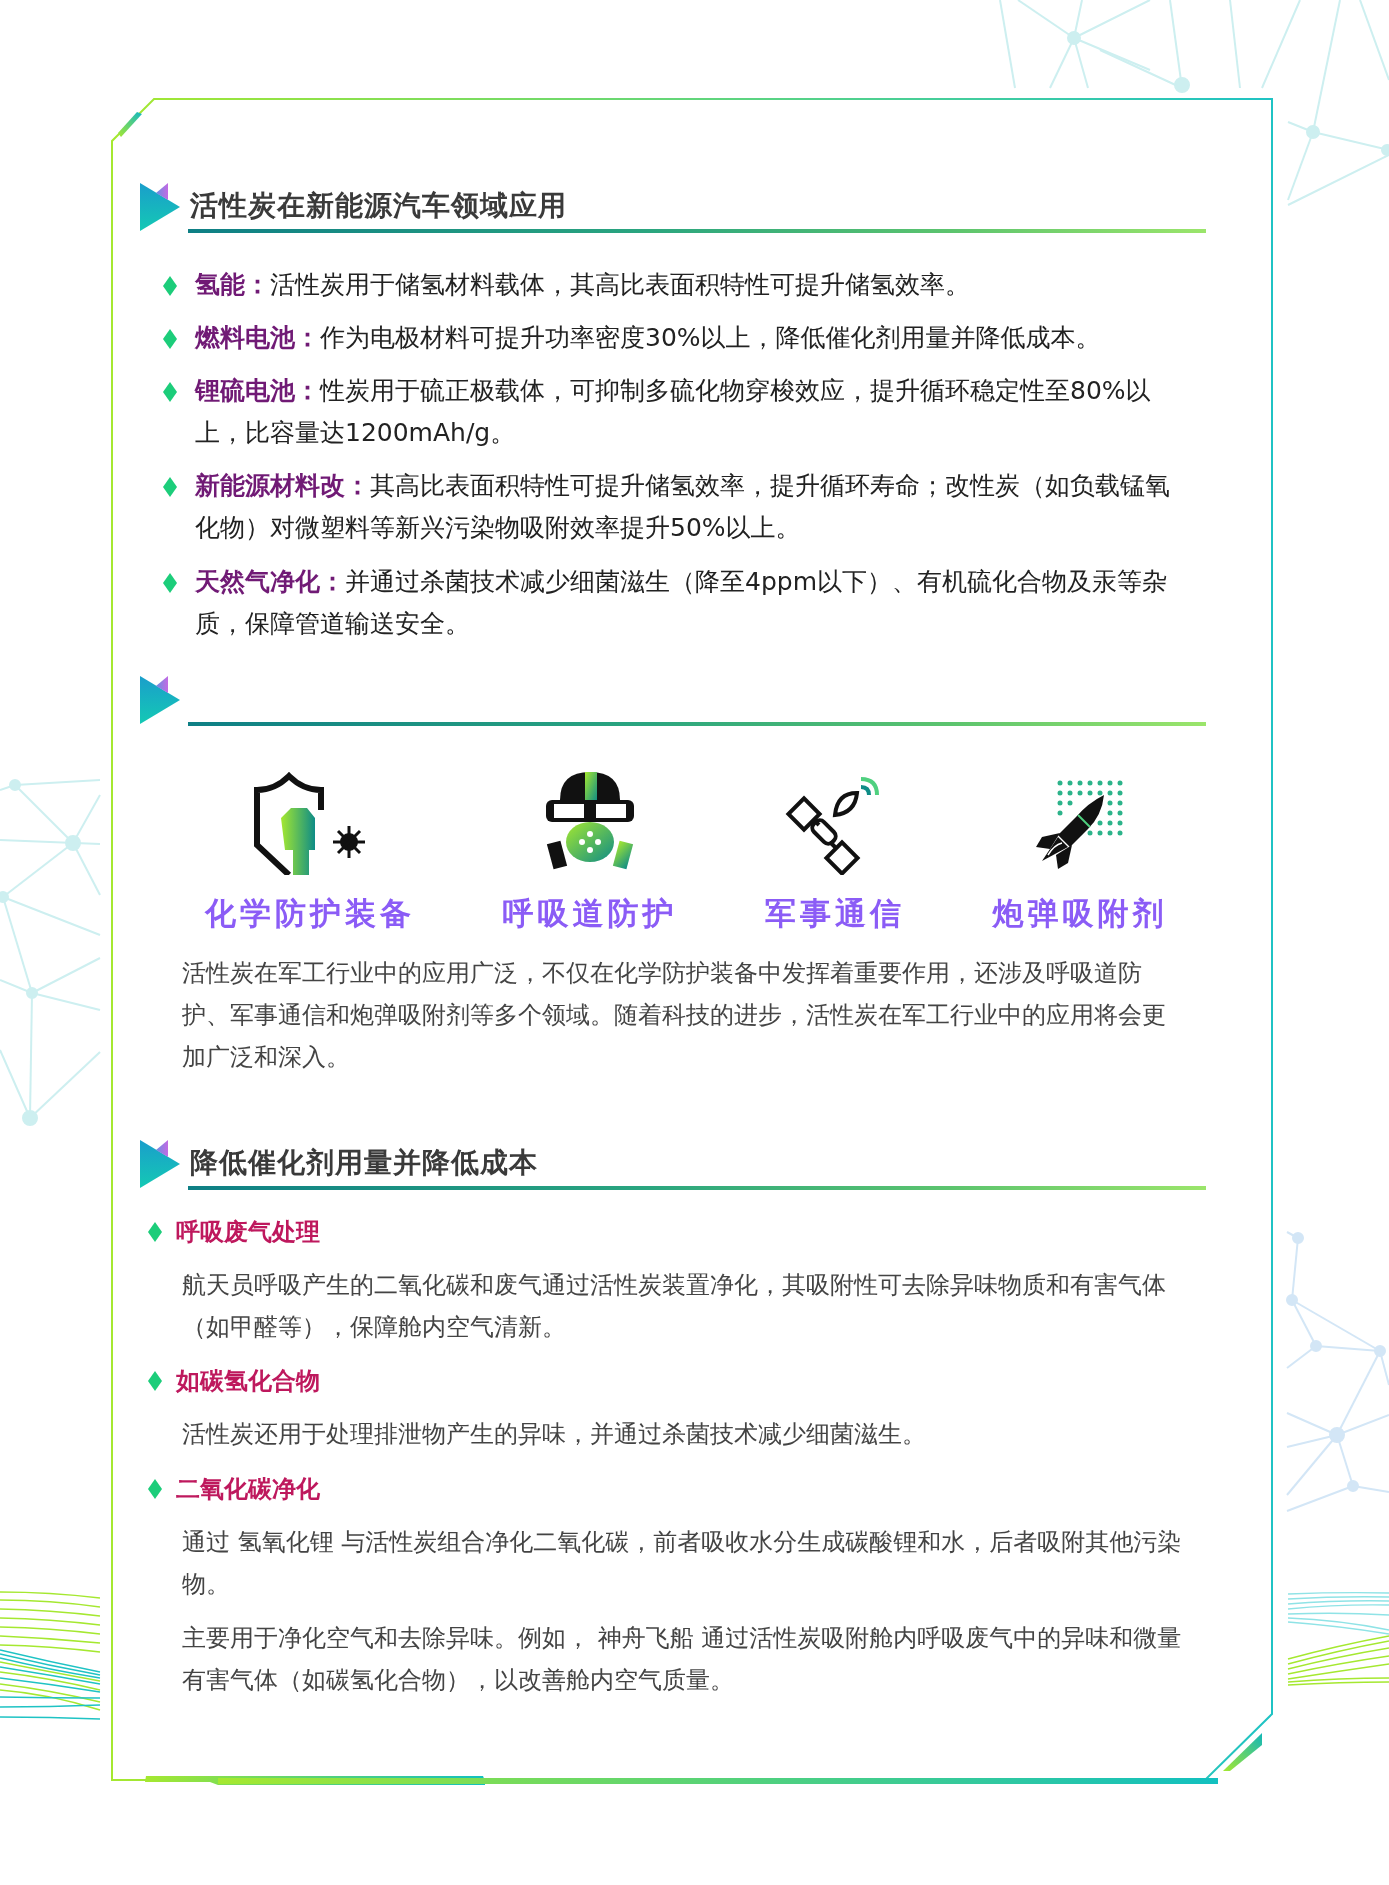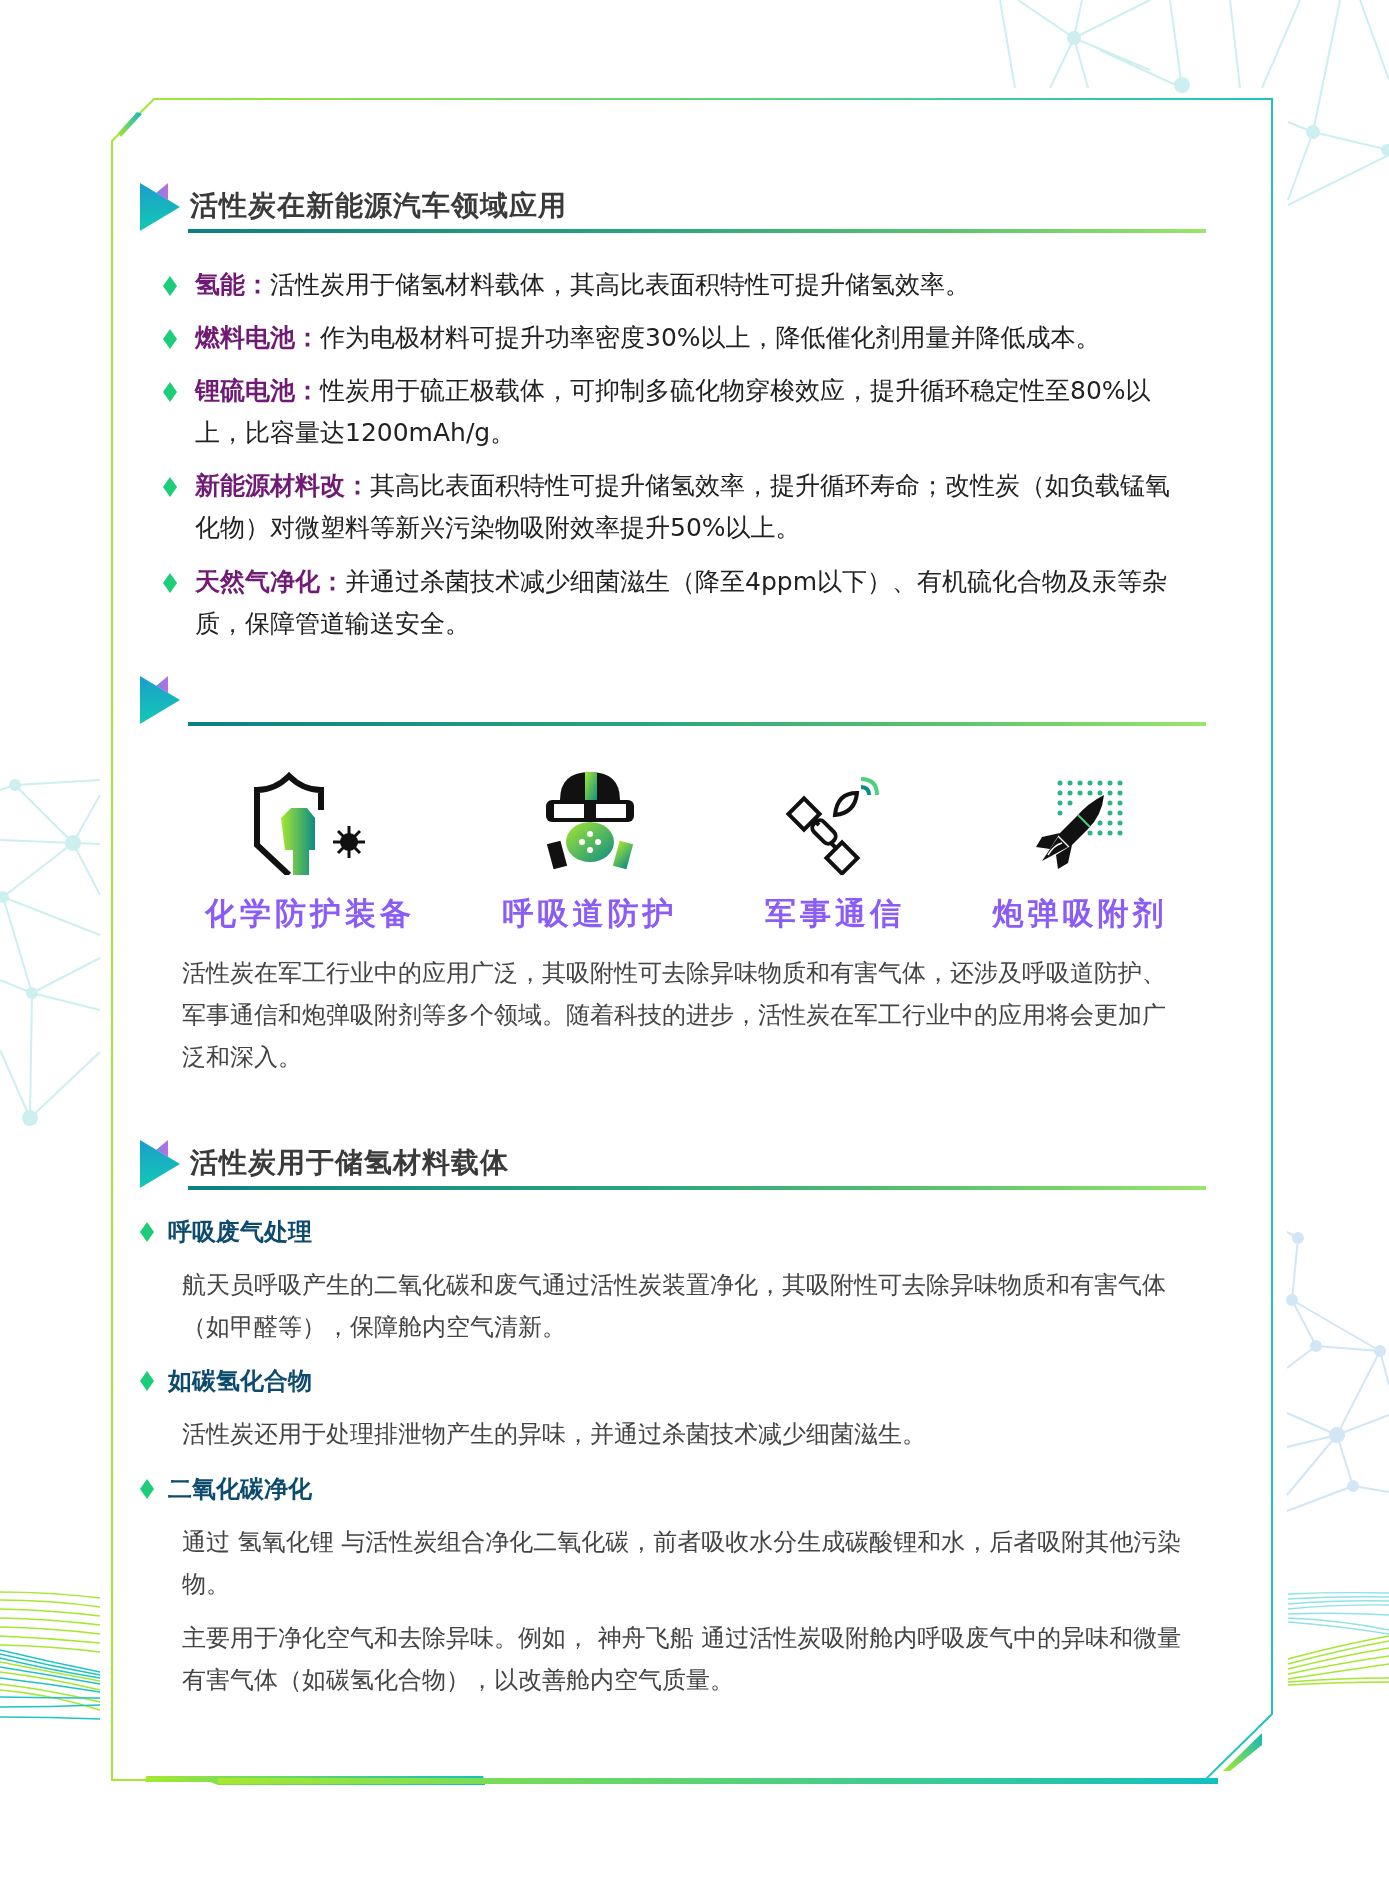--- a/index.html
+++ b/index.html
@@ -9,21 +9,21 @@
   .sec-head { position:absolute; left:140px; height:50px; width:1070px; }
   .sec-tri { position:absolute; left:0; top:0; width:40px; height:48px; }
   .sec-title { position:absolute; left:50px; top:4px; font-size:28px; font-weight:bold; color:#3a3a3a; letter-spacing:1px; white-space:nowrap; }
   .sec-line { position:absolute; left:48px; top:46px; height:4px; width:1018px;
               background:linear-gradient(90deg,#0e7f85 0%,#2aa57f 45%,#5cc46e 75%,#9be56b 100%); }
   .bullet { position:absolute; left:163px; width:1030px; font-size:25px; line-height:42px; color:#222; }
   .bullet .dia { position:absolute; left:0; top:12px; width:14px; height:20px; }
   .bullet .txt { display:block; margin-left:32px; }
   .bullet b { font-weight:bold; color:#701a75; }
   .para { position:absolute; left:182px; width:1000px; font-size:24px; line-height:42px; color:#444; }
-  .sub { position:absolute; left:140px; font-size:24px; line-height:36px; color:#0c4a6e; font-weight:bold; }
+  .sub { position:absolute; left:148px; font-size:24px; line-height:36px; color:#be185d; font-weight:bold; }
   .sub .dia { position:absolute; left:0; top:8px; width:14px; height:20px; }
   .sub .txt { margin-left:28px; }
   .icon-card { position:absolute; top:760px; width:240px; text-align:center; }
   .icon-card .ic { height:115px; display:flex; justify-content:center; align-items:flex-end; }
   .icon-card .lbl { margin-top:18px; font-size:31px; font-weight:bold; letter-spacing:4px;
                     color:#8b5cf6; white-space:nowrap; }
 </style>
 </head>
 <body>
 
@@ -335,28 +335,28 @@
       <path d="M30 58 L12 62 L6 72 L20 74 Z" fill="#111"></path>
       <path d="M42 70 L38 88 L28 94 L26 80 Z" fill="#111"></path>
       <path d="M28 62 L12 86 L38 72 Z" fill="#111"></path>
       <line x1="48" y1="40" x2="60" y2="52" stroke="#4fd07f" stroke-width="2"></line>
       <path d="M18 80 Q24 70 32 68" fill="none" stroke="#fff" stroke-width="1.5"></path>
     </svg>
   </div>
   <div class="lbl">炮弹吸附剂</div>
 </div>
 
-<div class="para" style="top:952px;">活性炭在军工行业中的应用广泛，其吸附性可去除异味物质和有害气体，还涉及呼吸道防护、军事通信和炮弹吸附剂等多个领域。随着科技的进步，活性炭在军工行业中的应用将会更加广泛和深入。</div>
+<div class="para" style="top:952px;">活性炭在军工行业中的应用广泛，不仅在化学防护装备中发挥着重要作用，还涉及呼吸道防护、军事通信和炮弹吸附剂等多个领域。随着科技的进步，活性炭在军工行业中的应用将会更加广泛和深入。</div>
 
 <div class="sec-head" style="top:1140px;">
   <svg class="sec-tri" viewBox="0 0 40 48">
     <polygon points="0,0 40,24 0,48" fill="url(#triA)"></polygon>
     <polygon points="16,10 28,0 28,17" fill="url(#triB)"></polygon>
   </svg>
-  <div class="sec-title">活性炭用于储氢材料载体</div>
+  <div class="sec-title">降低催化剂用量并降低成本</div>
   <div class="sec-line"></div>
 </div>
 
 <div class="sub" style="top:1214px;">
   <svg class="dia" viewBox="0 0 14 20">
       <polygon points="7,0 14,10 7,20 0,10" fill="#1ccd7a"></polygon>
     </svg>
   <span class="txt">呼吸废气处理</span>
 </div>
 <div class="para" style="top:1264px;">航天员呼吸产生的二氧化碳和废气通过活性炭装置净化，其吸附性可去除异味物质和有害气体（如甲醛等），保障舱内空气清新。</div>

